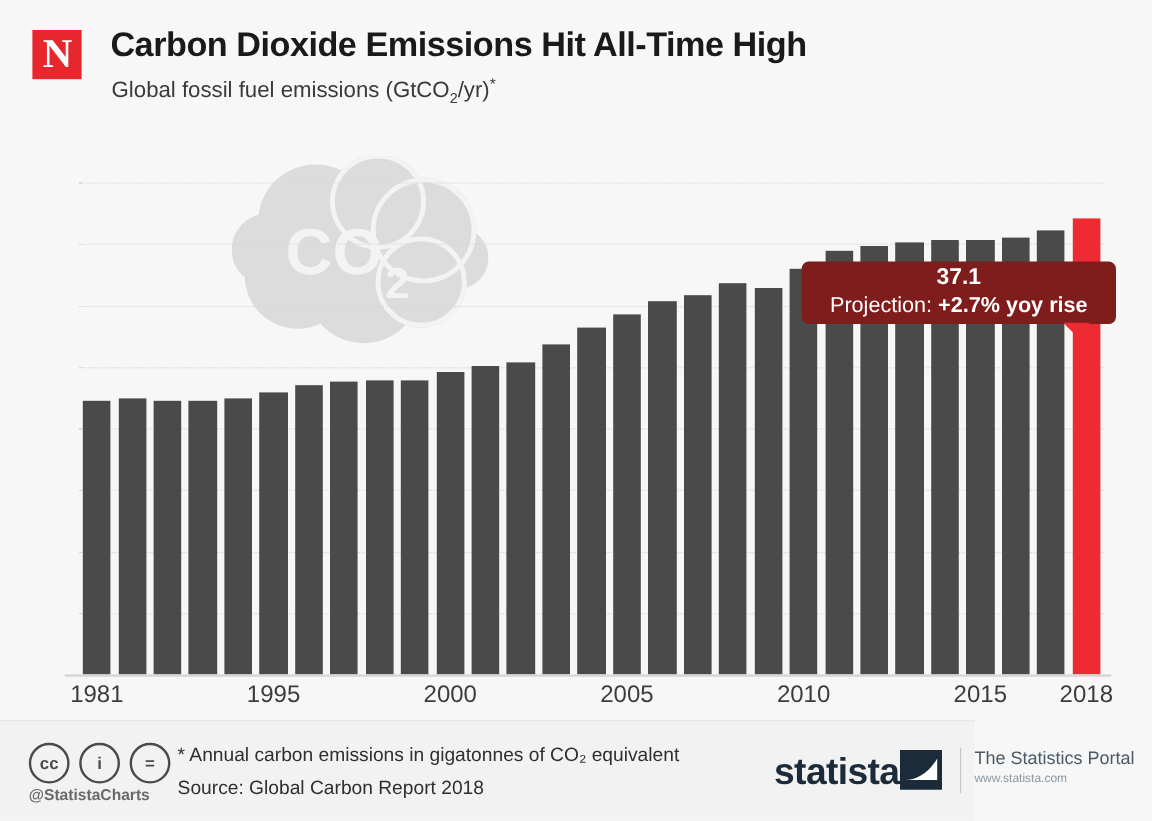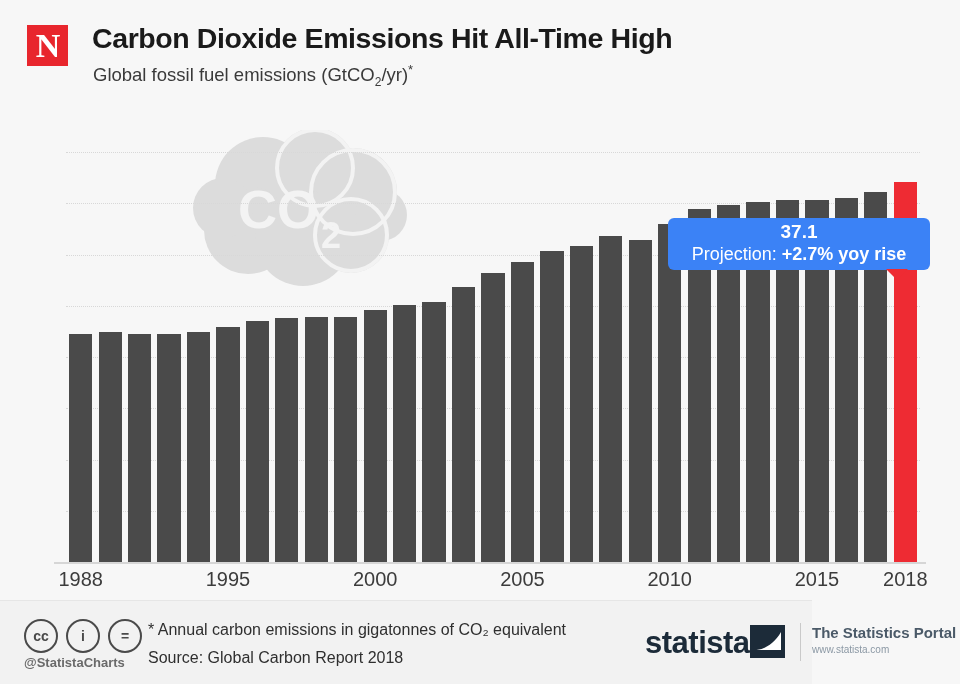--- a/index.html
+++ b/index.html
@@ -50,21 +50,21 @@
   .xlabels{position:absolute;left:66px;top:468px;width:854px;height:30px;}
   .xlab{position:absolute;font-size:20px;color:#3c3c3c;text-align:center;
         transform:translateX(-50%);white-space:nowrap;}
 
   
   .watermark{position:absolute;left:193px;top:30px;width:215px;height:160px;opacity:1;pointer-events:none;}
 
   
   .callout{
     position:absolute;left:668px;top:118px;width:262px;height:52px;
-    background:#3b82f6;border-radius:6px;color:#ffffff;text-align:center;
+    background:#7f1d1d;border-radius:6px;color:#ffffff;text-align:center;
   }
   .callout .c-val{font-size:19px;font-weight:bold;line-height:22px;padding-top:3px;}
   .callout .c-txt{font-size:18px;line-height:22px;}
   .callout .c-txt b{font-weight:bold;}
   .callout-tip{
     position:absolute;left:886px;top:169px;width:0;height:0;
     border-left:11px solid transparent;border-right:11px solid transparent;
     border-top:11px solid #ee2b33;
   }
 
@@ -76,21 +76,21 @@
     border:2px solid #4a4a4a;color:#4a4a4a;font-size:14px;font-weight:bold;
     line-height:30px;text-align:center;font-family:"Liberation Sans",sans-serif;
   }
   .cc-handle{position:absolute;left:24px;top:54px;font-size:13px;font-weight:bold;color:#6a6a6a;}
   .foot-note{position:absolute;left:148px;top:20px;font-size:16px;color:#2f2f2f;white-space:nowrap;}
   .foot-src{position:absolute;left:148px;top:48px;font-size:16px;color:#2f2f2f;white-space:nowrap;}
 
   .statista{position:absolute;left:645px;top:24px;font-size:31px;font-weight:bold;color:#1c2b39;letter-spacing:-0.5px;}
   .statista-mark{position:absolute;left:750px;top:24px;width:35px;height:33px;background:#1c2b39;}
   .divider{position:absolute;left:800px;top:22px;width:1px;height:38px;background:#c9c9c9;}
-  .portal{position:absolute;left:812px;top:23px;font-size:15px;font-weight:bold;color:#4b5a68;white-space:nowrap;}
+  .portal{position:absolute;left:812px;top:23px;font-size:15px;font-weight:normal;color:#4b5a68;white-space:nowrap;}
   .portal-url{position:absolute;left:812px;top:43px;font-size:10px;color:#8b98a4;white-space:nowrap;}
 </style>
 </head>
 <body>
 
 <div class="page">
 
   <div class="header">
     <div class="logo-n">N</div>
     <div class="title">Carbon Dioxide Emissions Hit All-Time High</div>
@@ -161,21 +161,21 @@
           <div class="bar" title="2015: 35.3" style="left: 739.299px; width: 23.2641px; height: 361.825px;"></div>
           <div class="bar" title="2016: 35.5" style="left: 768.747px; width: 23.2641px; height: 363.875px;"></div>
           <div class="bar" title="2017: 36.1" style="left: 798.196px; width: 23.2641px; height: 370.025px;"></div>
           <div class="bar proj" title="2018: 37.1" style="left: 827.644px; width: 23.2641px; height: 380.275px;"></div>
         </div>
       <div class="axis-base"></div>
     </div>
 
     <div class="ylabels" id="ylabels"></div>
     <div class="xlabels" id="xlabels">
-        <div class="xlab" style="left: 14.7241px;">1988</div>
+        <div class="xlab" style="left: 14.7241px;">1981</div>
         <div class="xlab" style="left: 161.966px;">1995</div>
         <div class="xlab" style="left: 309.207px;">2000</div>
         <div class="xlab" style="left: 456.448px;">2005</div>
         <div class="xlab" style="left: 603.69px; text-align: right;">2010</div>
         <div class="xlab" style="left: 750.931px;">2015</div>
         <div class="xlab" style="left: 839.276px;">2018</div>
       </div>
 
     <div class="callout">
       <div class="c-val">37.1</div>

